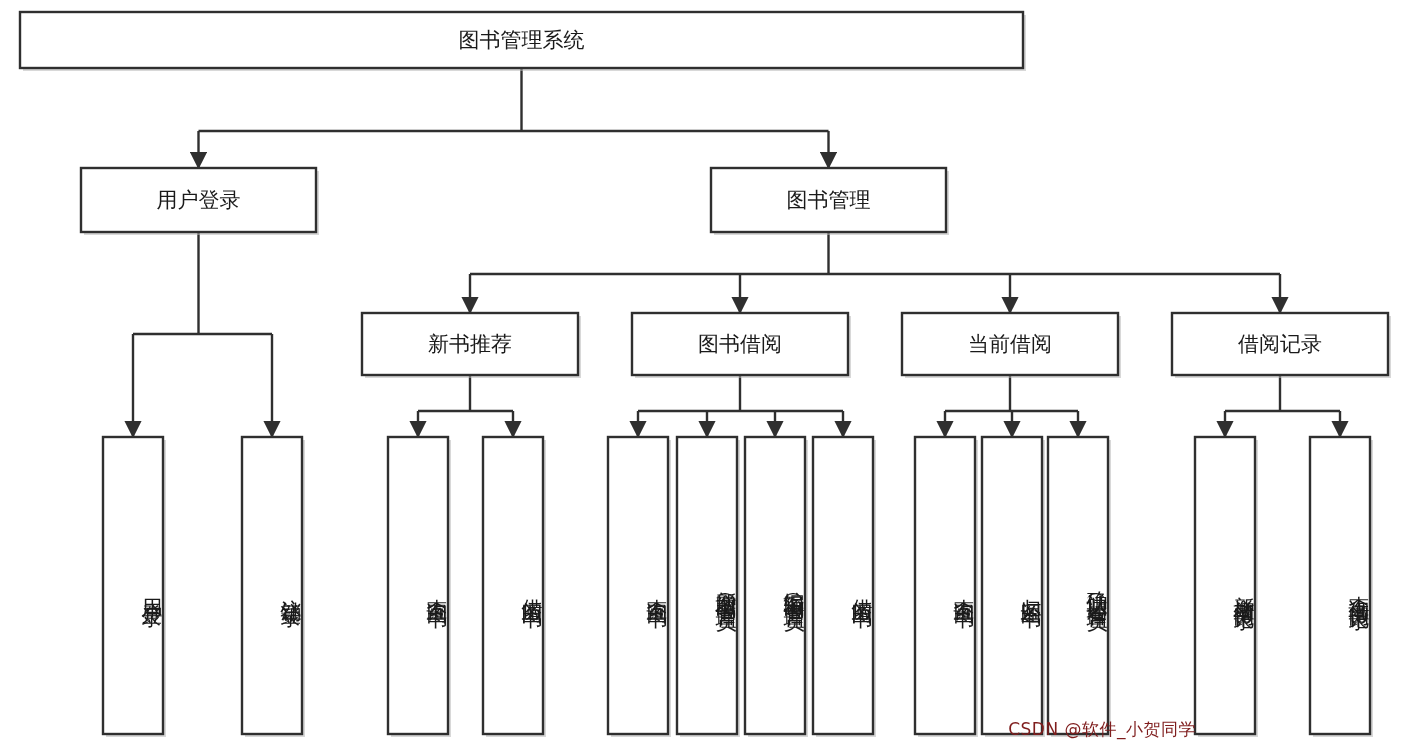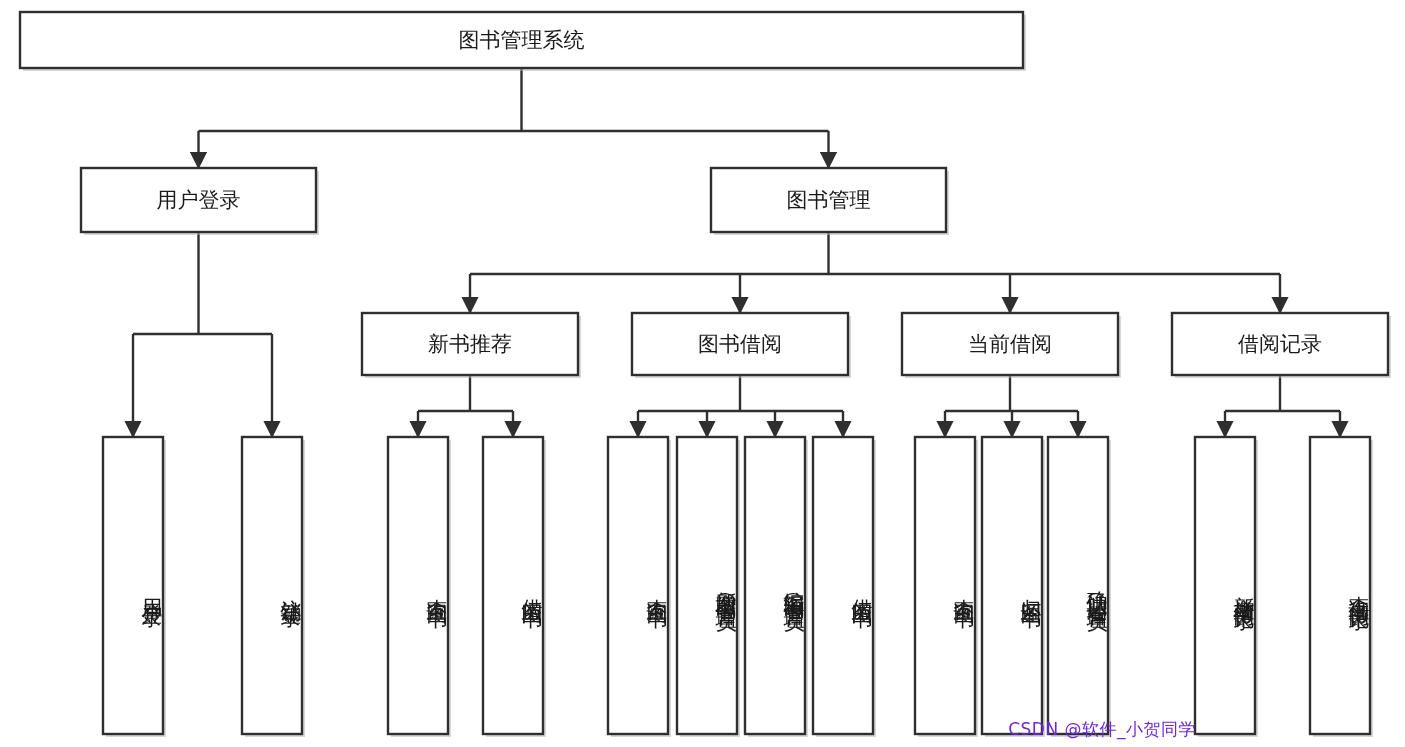--- a/index.html
+++ b/index.html
@@ -63,21 +63,21 @@
     justify-content: center;
     pointer-events: none;
     white-space: nowrap;
   }
   .watermark {
     position: absolute;
     right: 10px;
     bottom: 6px;
     font-family: "DejaVu Sans", "Liberation Sans", sans-serif;
     font-size: 17px;
-    color: #6d28d9;
+    color: #7f1d1d;
     letter-spacing: 0.5px;
     white-space: nowrap;
   }
 </style>
 </head>
 <body>
 
 <div id="diagram-root">
 
   <svg class="diagram-svg" viewBox="0 0 1405 747">

